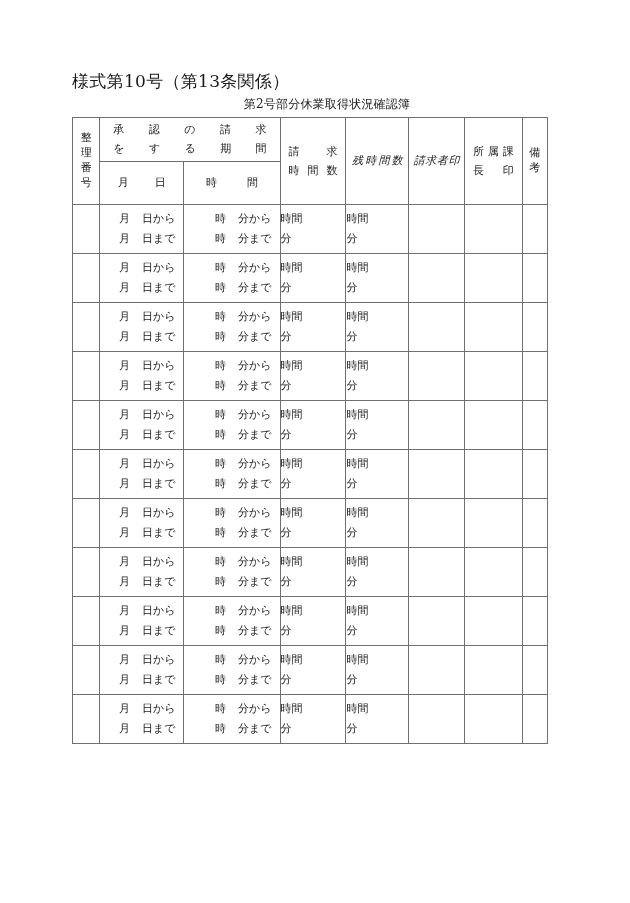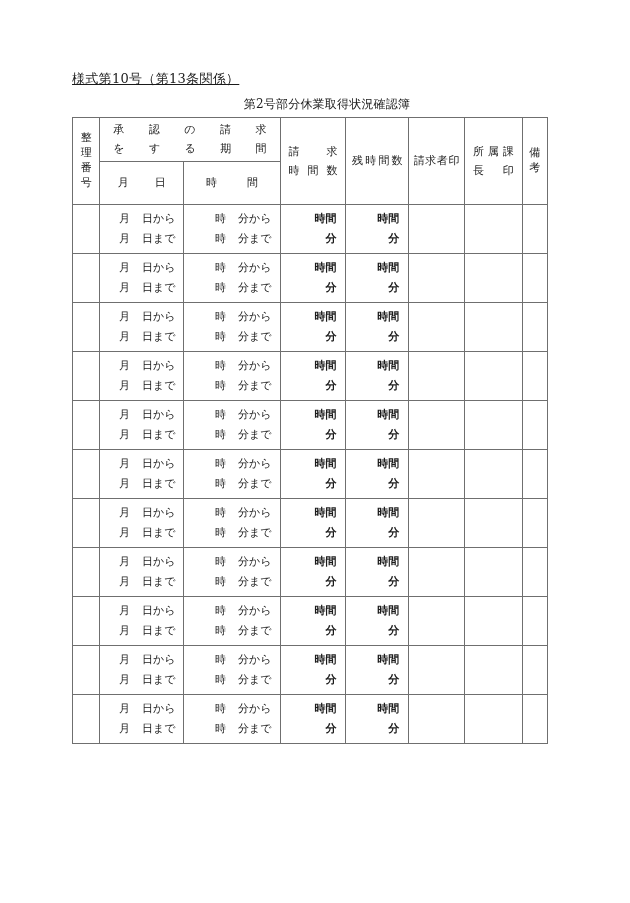--- a/index.html
+++ b/index.html
@@ -18,24 +18,23 @@
   .page {
     position: absolute;
     left: 0; top: 0;
     width: 630px;
     height: 903px;
   }
   .form-number {
     position: absolute;
     left: 72px;
     top: 70px;
-    font-size: 13px;
+    font-size: 17px;
     letter-spacing: 0.3px;
     white-space: nowrap;
-    text-decoration: underline;
   }
   .doc-title {
     position: absolute;
     left: 0;
     top: 96px;
     width: 630px;
     text-align: center;
     font-size: 12px;
     letter-spacing: 0.2px;
     margin-left: 12px;
@@ -95,20 +94,21 @@
 
   .spread-line-narrow {
     display: flex;
     justify-content: space-between;
     padding: 0 8px;
   }
   .center-line {
     text-align: center;
     letter-spacing: 2.2px;
     padding-left: 2.2px;
+    font-style: italic;
   }
   .sub-head {
     height: 42px;
     text-align: center;
   }
   .sub-spread {
     display: flex;
     justify-content: center;
     gap: 26px;
   }
@@ -134,23 +134,21 @@
     padding-right: 8px;
     gap: 12px;
   }
   .tl {
     display: flex;
     justify-content: flex-end;
     padding-right: 8px;
     gap: 12px;
   }
   .rl {
-    text-align: right;
     padding-right: 9px;
-    font-weight: bold;
   }
   .empty-cell { }
 </style>
 </head>
 <body>
 
 <div class="page">
 
   <div class="form-number">様式第10号（第13条関係）</div>
 

